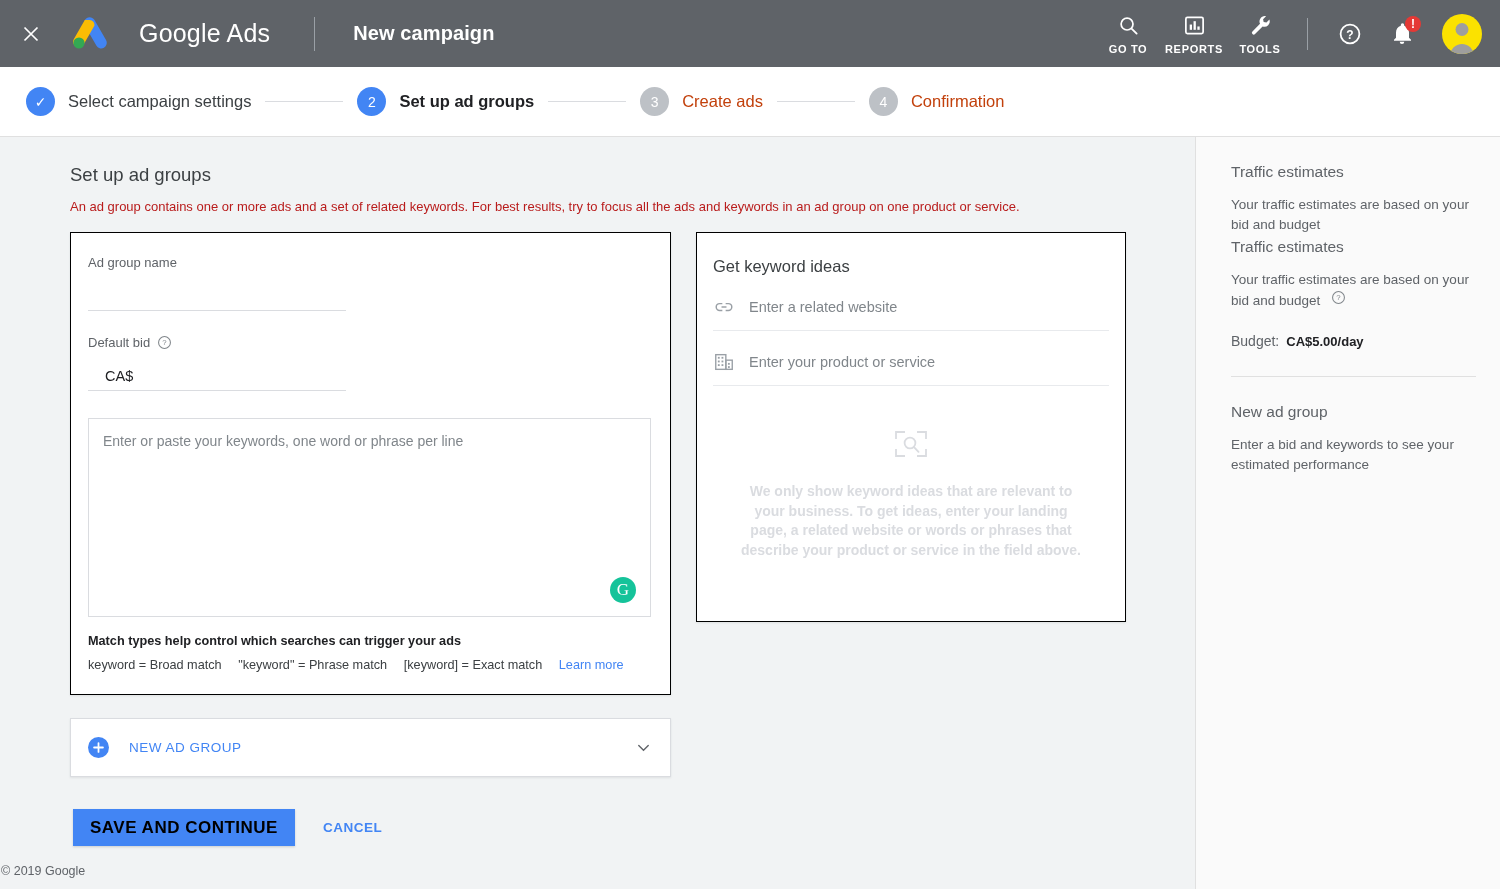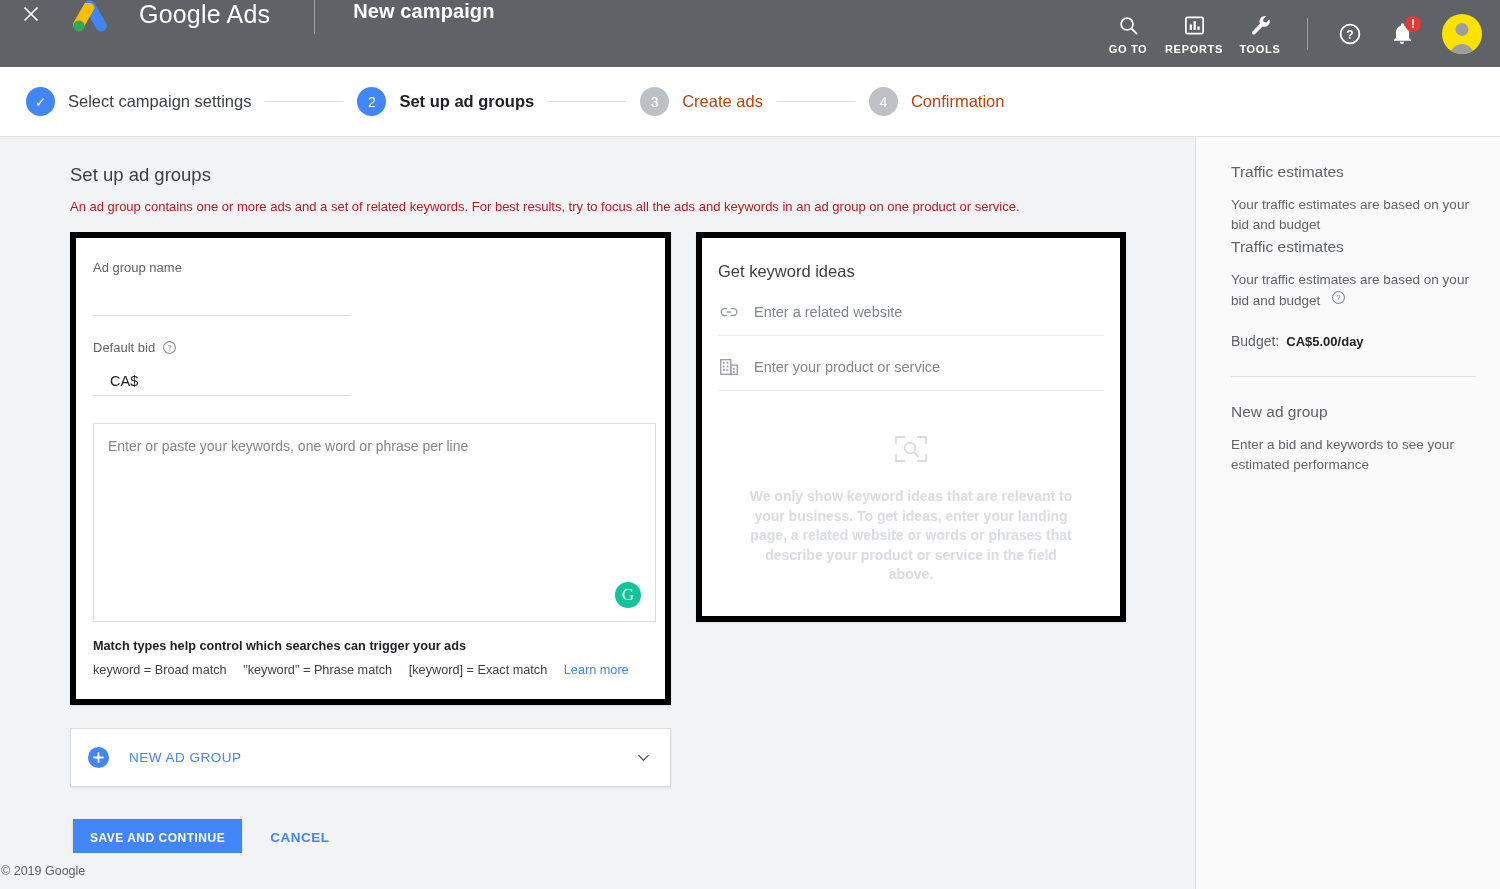--- a/index.html
+++ b/index.html
@@ -9,21 +9,21 @@
     overflow: hidden;
     background: #f1f3f4;
     font-family: "Liberation Sans", sans-serif;
     -webkit-font-smoothing: antialiased;
   }
 
   
   .topbar {
     position: absolute; left: 0; top: 0; width: 1500px; height: 67px;
     background: #5f6368;
-    display: flex;  gap: 16px;
+    display: flex; align-items: center; gap: 16px;
   }
   .close-btn {
     width: 28px; height: 28px; margin-left: 17px; margin-right: 12px;
     display: flex; align-items: center; justify-content: center;
     cursor: pointer;
   }
   .close-btn svg { display: block; }
   .gads-logo { width: 40px; height: 34px; margin-right: 10px; }
   .gads-wordmark {
     color: #ffffff; font-size: 25px; letter-spacing: .2px;
@@ -114,21 +114,21 @@
   .footer-text { font-size: 12.5px; color: #5f6368; }
 
   .page-head { padding: 27px 0 0 70px; }
   .page-title { font-size: 18.5px; color: #3c4043; font-weight: 400; }
   .page-sub { font-size: 13px; color: #b91c1c; margin-top: 13px; }
 
   
   .cards { display: flex; padding: 18px 0 0 70px; align-items: flex-start; }
 
   .card {
-    background: #ffffff; border: 6px solid #000000;
+    background: #ffffff; border: 1px solid #000000;
     box-shadow: 0 1px 2px rgba(60,64,67,.10);
   }
   .adgroup-card { width: 601px; padding: 22px 17px 22px 17px; }
 
   .field-label {
     font-size: 13px; color: #5f6368; display: flex; align-items: center;
   }
   .help-ico {
     display: inline-flex; margin-left: 7px; color: #80868b;
   }
@@ -209,24 +209,24 @@
   }
   .newgroup-label {
     margin-left: 20px; color: #4285f4; font-size: 13.5px;
     font-weight: 500; letter-spacing: .5px;
   }
   .chevron { margin-left: auto; color: #5f6368; display: flex; }
 
   
   .actions { display: flex; align-items: center; margin: 32px 0 0 73px; }
   .btn-primary {
-    background: #4285f4; color: #ffffff; border: 0;
+    background: #4285f4; color: #000000; border: 0;
     height: 37px; padding: 4px 17px; cursor: pointer;
     font-family: "Liberation Sans", sans-serif;
-    font-size: 12px; font-weight: 700; letter-spacing: .5px;
+    font-size: 17px; font-weight: 700; letter-spacing: .5px;
     box-shadow: 0 1px 2px rgba(60,64,67,.2);
   }
   .btn-text {
     background: transparent; border: 0; color: #4285f4; cursor: pointer;
     margin-left: 20px; height: 37px; padding: 0 8px;
     font-family: "Liberation Sans", sans-serif;
     font-size: 13.5px; font-weight: 700; letter-spacing: .5px;
   }
 
   

